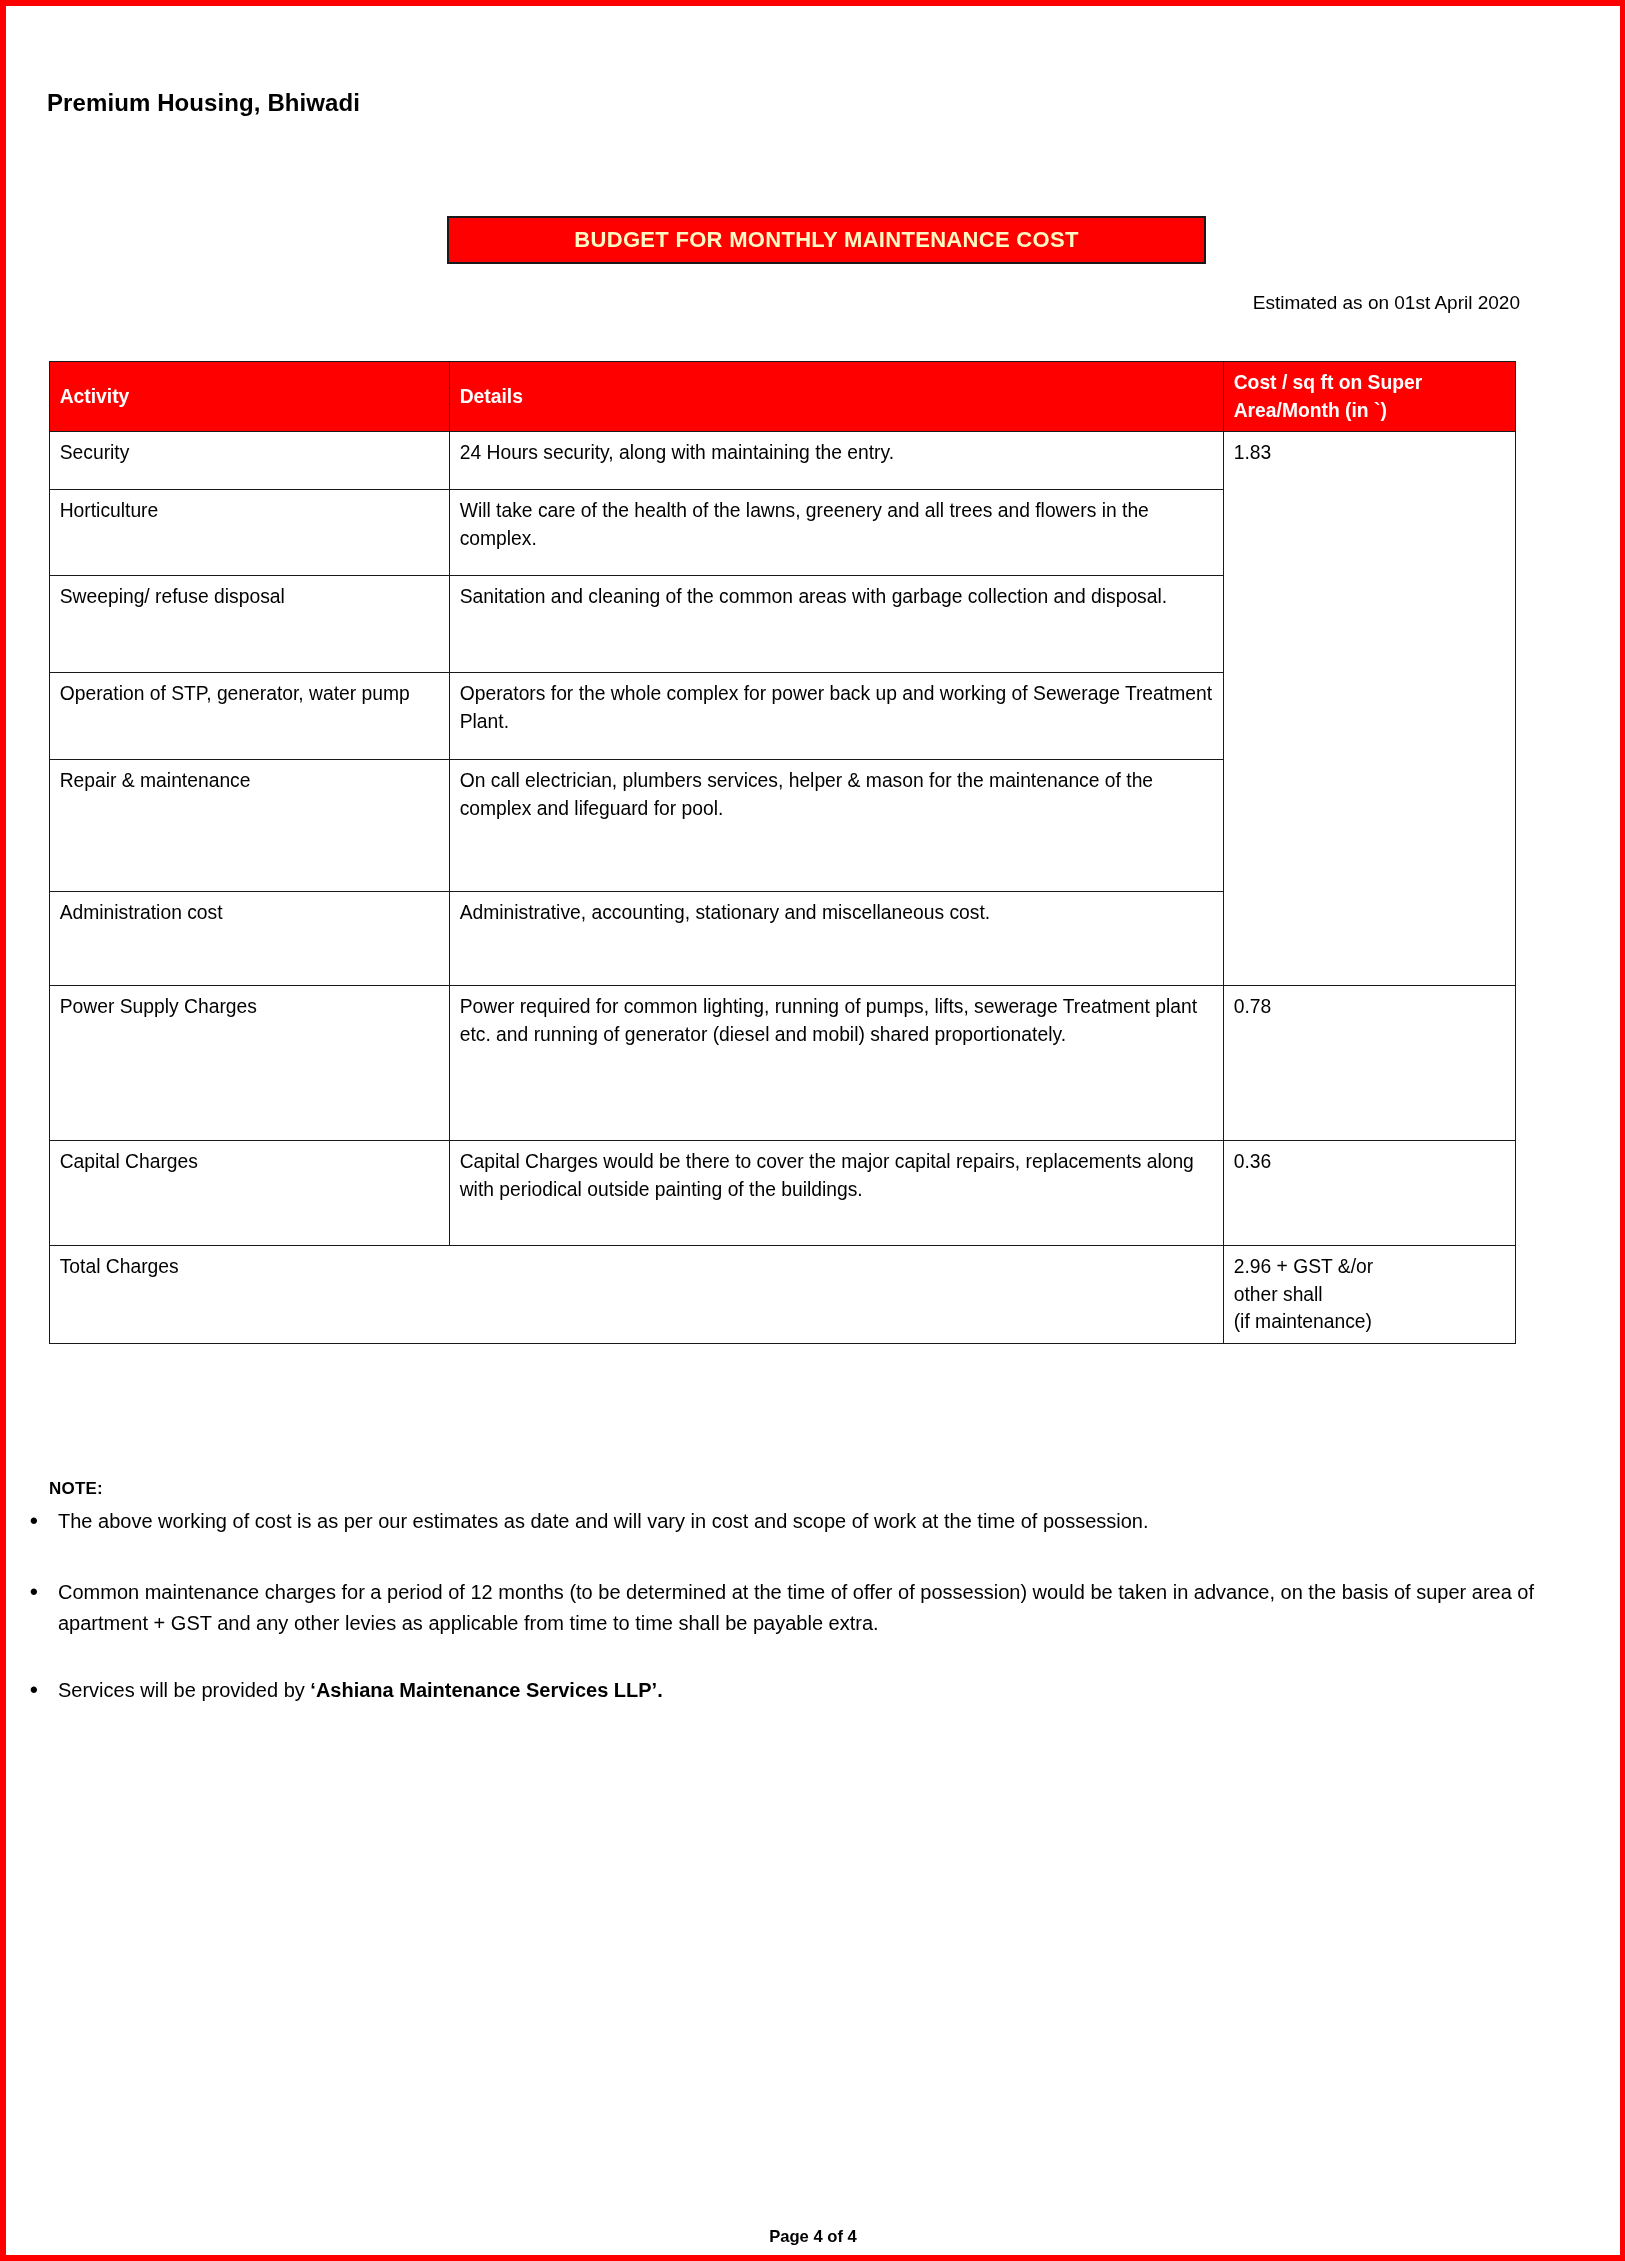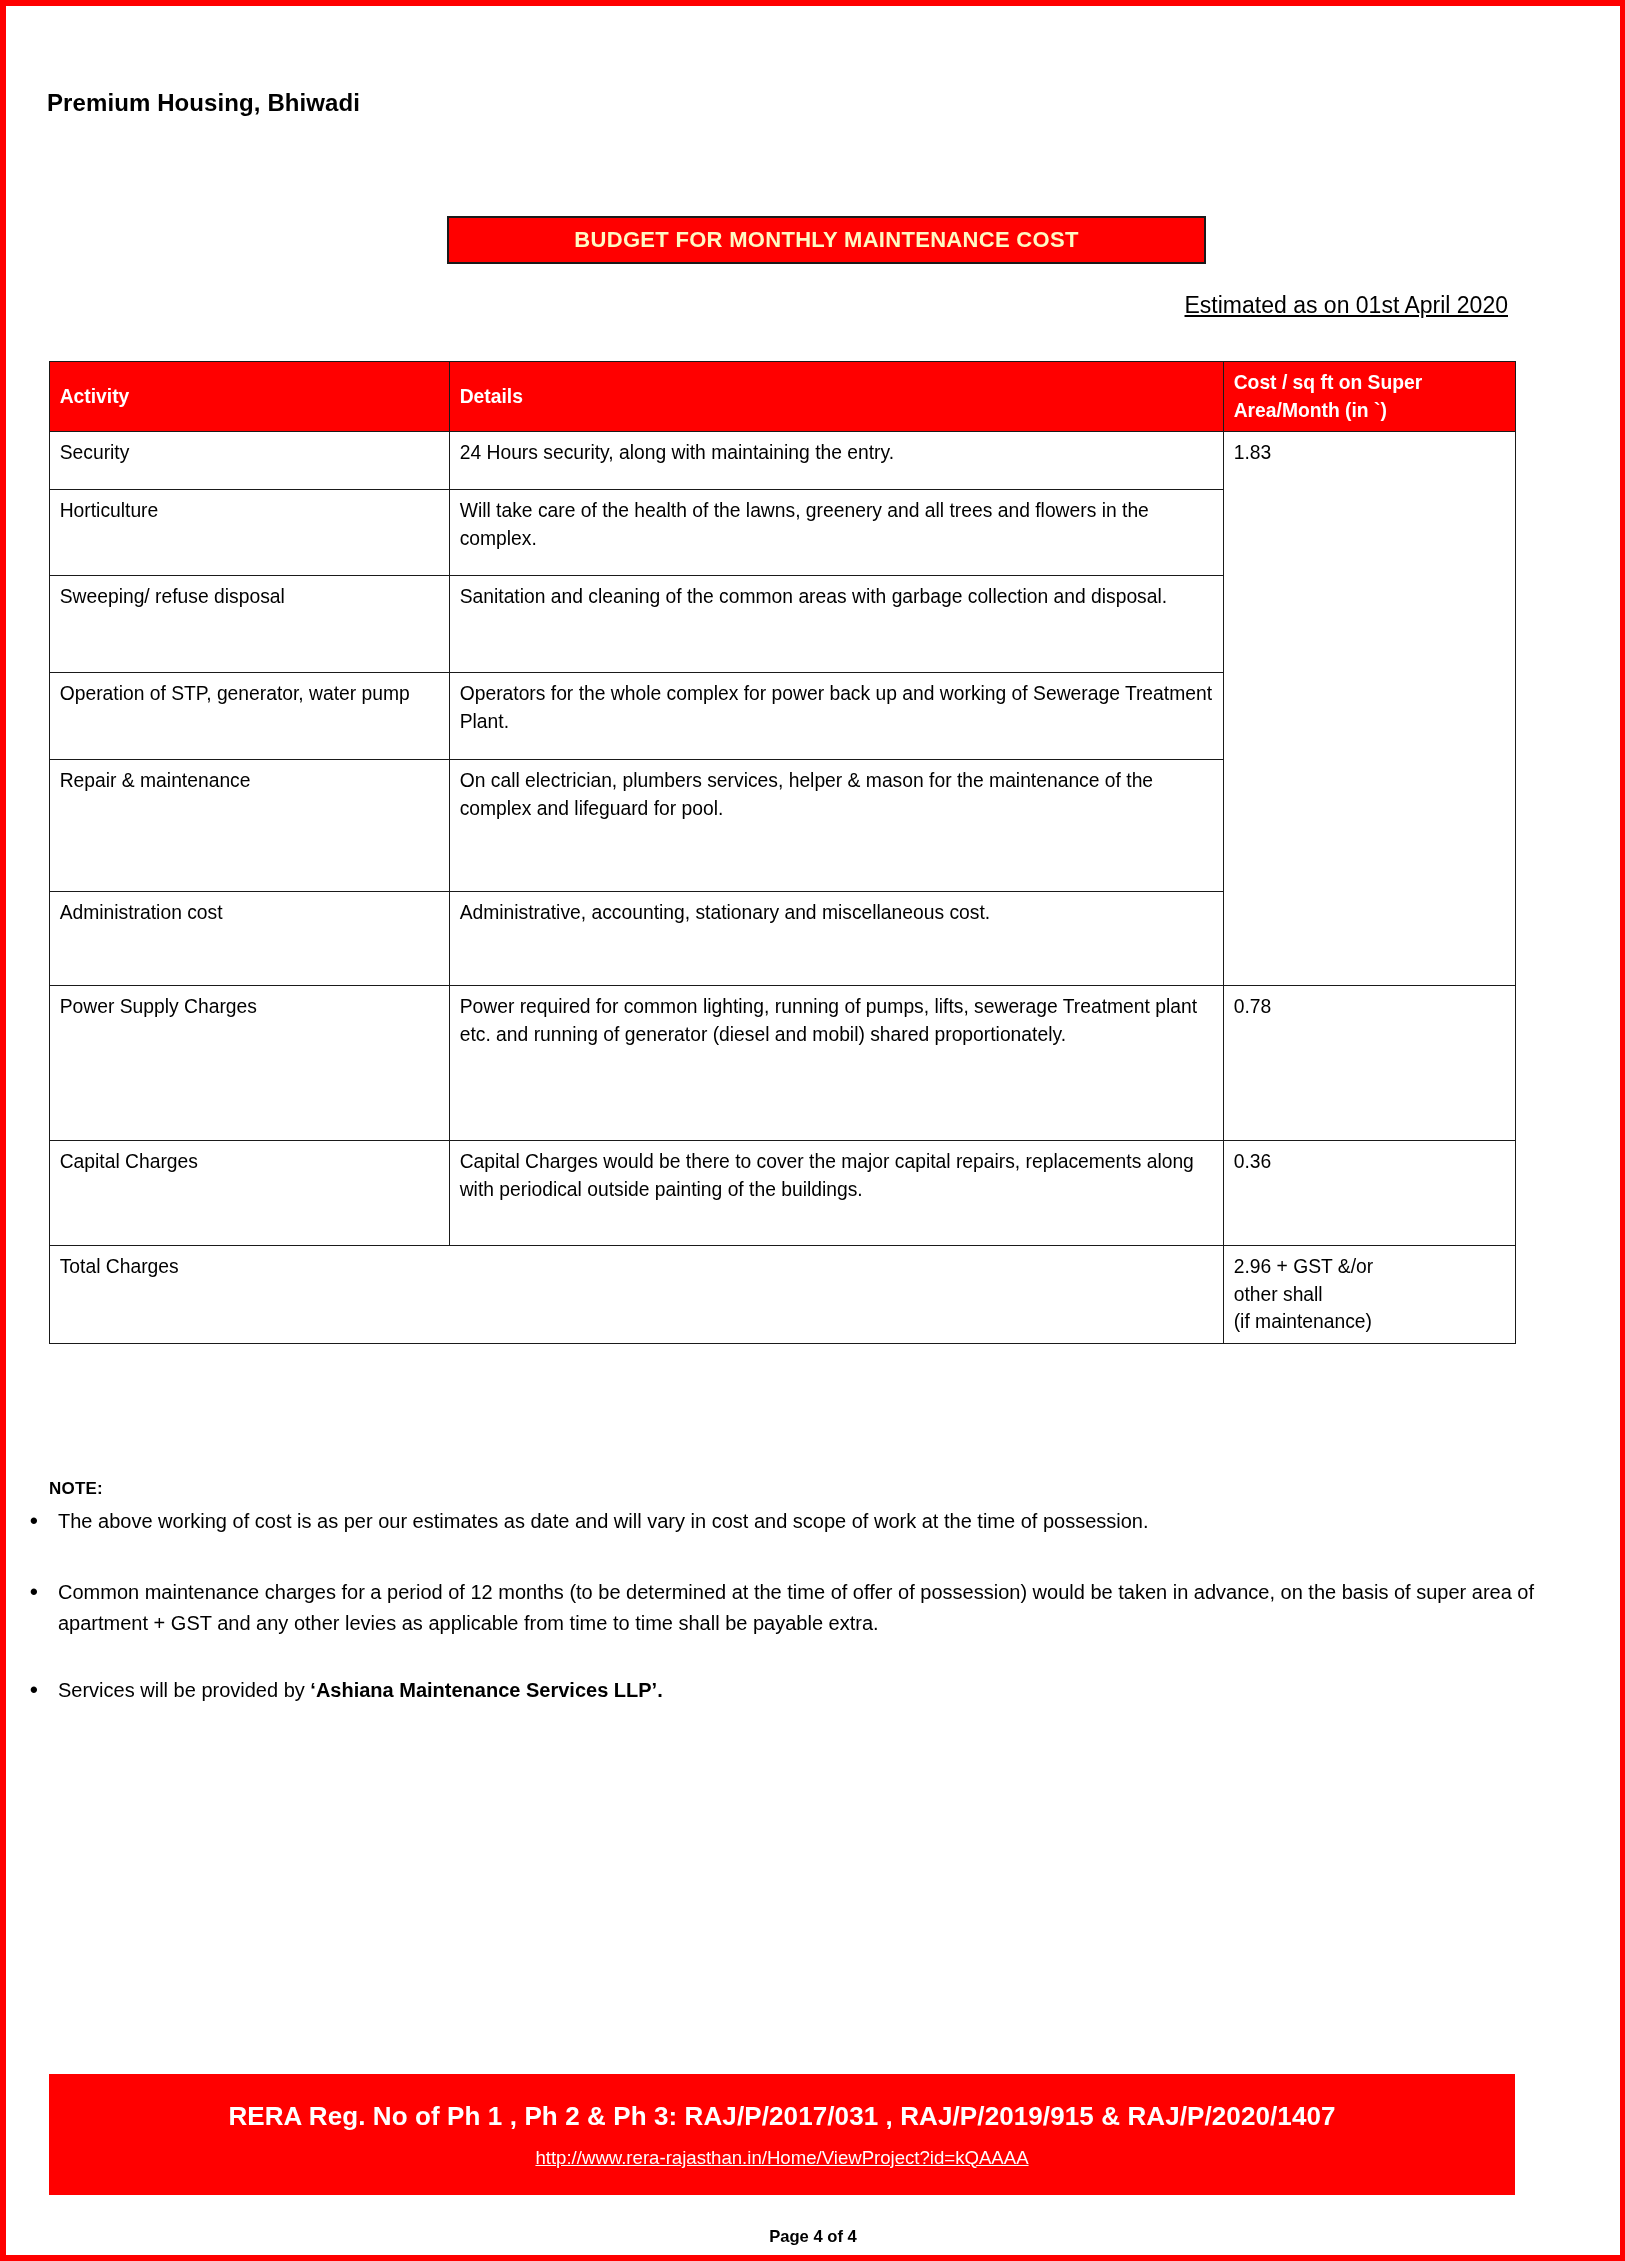--- a/index.html
+++ b/index.html
@@ -126,24 +126,23 @@
   }
   .title-banner span {
     color: #fef9c3;
     font-size: 22px;
     font-weight: bold;
     letter-spacing: 0.3px;
   }
 
   .estimated-line {
     position: absolute;
-    right: 112px;
+    right: 100px;
     top: 286px;
-    font-size: 23px;
-    text-decoration: underline;
+    font-size: 19px;
   }
 
   
   .cost-table {
     position: absolute;
     left: 43px;
     top: 355px;
     width: 1466px;
     border-collapse: collapse;
     table-layout: fixed;
@@ -351,22 +350,18 @@
     <div class="note-item n2">
       <span class="bullet">•</span>
       <span>Common maintenance charges for a period of 12 months (to be determined at the time of offer of possession) would be taken in advance, on the basis of super area of apartment + GST and any other levies as applicable from time to time shall be payable extra.</span>
     </div>
     <div class="note-item">
       <span class="bullet">•</span>
       <span>Services will be provided by </span><span class="note-strong">‘Ashiana Maintenance Services LLP’.</span>
     </div>
   </div>
 
-  <div class="rera-banner pos">
-    <div class="rera-line1">RERA Reg. No of Ph 1 , Ph 2 &amp; Ph 3: RAJ/P/2017/031 , RAJ/P/2019/915 &amp; RAJ/P/2020/1407</div>
-    <a class="rera-link" href="#">http://www.rera-rajasthan.in/Home/ViewProject?id=kQAAAA</a>
-  </div>
 
   <div class="page-num">Page 4 of 4</div>
 
  </div>
 </div>
 
 
 </body></html>

